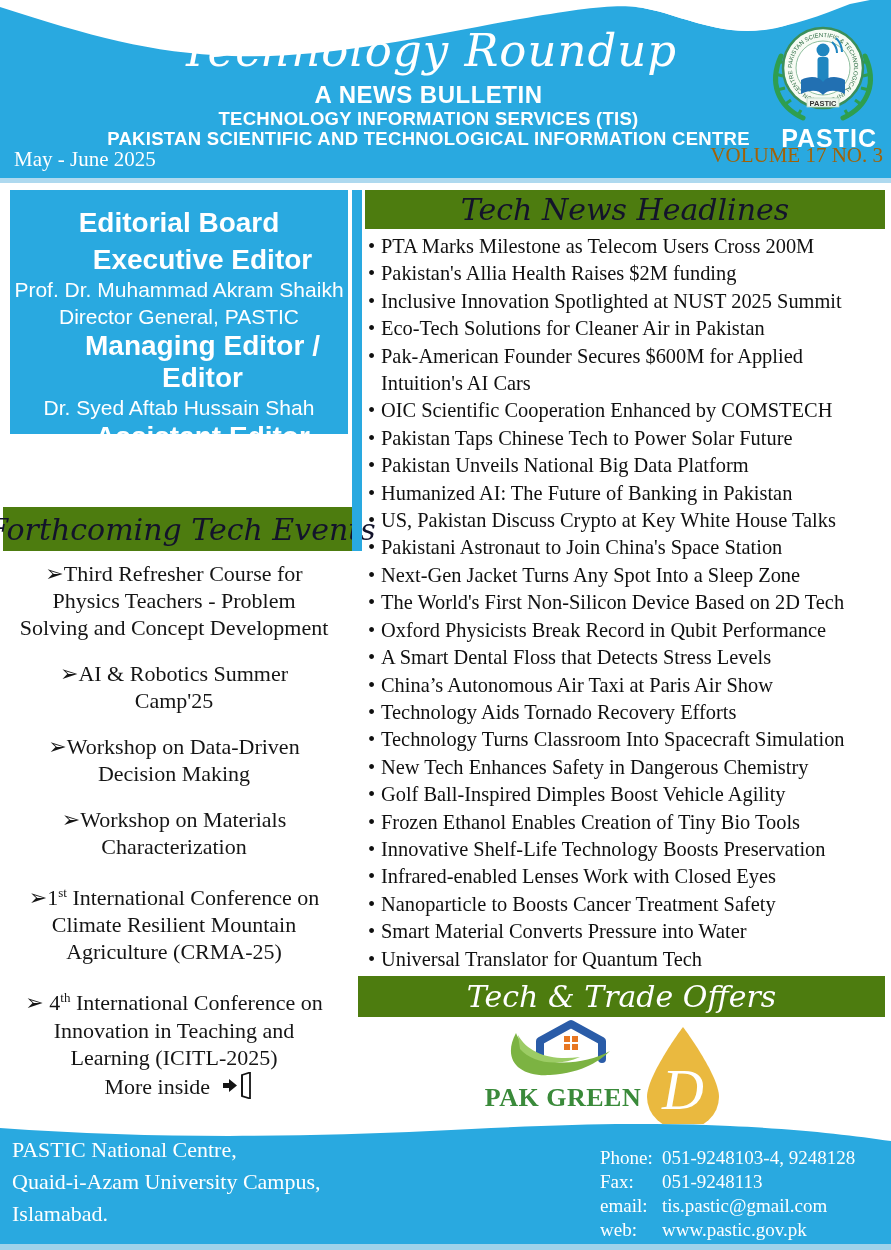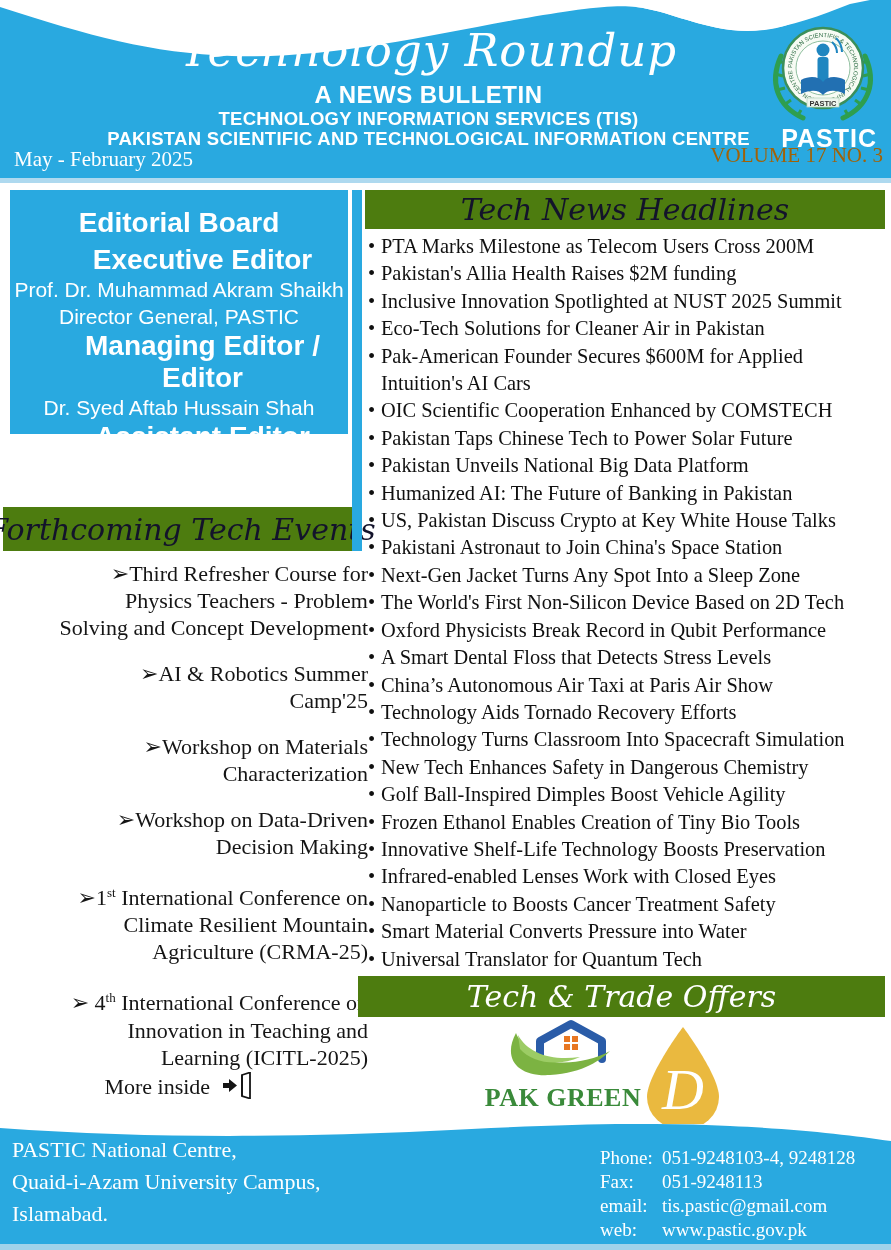--- a/index.html
+++ b/index.html
@@ -21,21 +21,21 @@
   
   .edit-box{position:absolute;left:10px;top:190px;width:338px;height:244px;background:#29a9e0;color:#fff;
             text-align:center;font-family:"Liberation Sans",sans-serif;padding-top:16px;box-sizing:border-box;}
   .edit-title{font-weight:bold;font-size:28px;line-height:34px;margin-bottom:4px;}
   .role-title{font-weight:bold;font-size:28px;line-height:32px;padding-left:47px;}
   .role-name{font-size:21px;line-height:27px;}
   .section-bar{position:absolute;background:#4d7c0f;display:flex;align-items:center;justify-content:center;}
   .events-bar{left:3px;top:507px;width:357px;height:44px;}
   .bar-text{font-family:"DejaVu Serif",serif;font-style:italic;font-size:30px;color:#13132b;white-space:nowrap;}
   .bar-text.light{color:#fff;}
-  .events-list{position:absolute;left:20px;top:560px;width:348px;text-align:right;font-size:22px;line-height:27px;color:#151515;}
+  .events-list{position:absolute;left:0;top:560px;width:348px;text-align:center;font-size:22px;line-height:27px;color:#151515;}
   .event-item{margin-bottom:19px;}
   .event-item sup{font-size:13px;}
   .more-inside{position:absolute;left:4px;top:1072px;width:348px;text-align:center;font-size:22px;color:#151515;}
   .more-inside svg{vertical-align:-5px;margin-left:6px;}
   .divider{position:absolute;left:352px;top:190px;width:10px;height:361px;background:#29a9e0;}
   
   .headlines-bar{left:365px;top:190px;width:520px;height:39px;}
   .headlines-list{position:absolute;left:368px;top:233px;width:519px;margin:0;padding:0;list-style:none;}
   .headlines-list li{position:relative;padding-left:13px;font-size:20.4px;line-height:27.4px;white-space:pre-line;color:#101010;}
   .headlines-list li .dot{position:absolute;left:0;top:0;}
@@ -65,21 +65,21 @@
       <path d="M636,7 C668,11 692,25 731,30 C770,34 810,20 850,4 L870,0 L636,0 Z" fill="#ffffff"></path>
     </svg>
 
     <div class="header-text">
       <div class="main-title">Technology Roundup</div>
       <div class="sub1">A NEWS BULLETIN</div>
       <div class="sub2">TECHNOLOGY INFORMATION SERVICES (TIS)</div>
       <div class="sub3">PAKISTAN SCIENTIFIC AND TECHNOLOGICAL INFORMATION CENTRE</div>
     </div>
 
-    <div class="issue-date">May - February 2025</div>
+    <div class="issue-date">May - June 2025</div>
     <div class="volume">VOLUME 17 NO. 3</div>
     <div class="pastic-label">PASTIC</div>
 
     <svg class="emblem" width="124" height="106" viewBox="0 0 124 106">
       <defs>
         <path id="ringpath" d="M62,48 m-31,0 a31,31 0 1 1 62,0 a31,31 0 1 1 -62,0"></path>
       </defs>
       <path d="M20,36 C8,62 16,86 42,98" stroke="#2e9e4f" stroke-width="5" fill="none" stroke-linecap="round"></path>
       <path d="M104,36 C116,62 108,86 82,98" stroke="#2e9e4f" stroke-width="5" fill="none" stroke-linecap="round"></path>
       <path d="M24,44 l-7,-4 M22,56 l-8,-2 M24,68 l-8,2 M30,80 l-7,5 M40,90 l-4,7" stroke="#2e9e4f" stroke-width="3" fill="none"></path>
@@ -123,26 +123,26 @@
       <div class="event-item">
         <div>➢Third Refresher Course for</div>
         <div>Physics Teachers - Problem</div>
         <div>Solving and Concept Development</div>
       </div>
       <div class="event-item">
         <div>➢AI &amp; Robotics Summer</div>
         <div>Camp'25</div>
       </div>
       <div class="event-item">
+        <div>➢Workshop on Data-Driven</div>
+        <div>Decision Making</div>
+      </div>
+      <div class="event-item">
         <div>➢Workshop on Materials</div>
         <div>Characterization</div>
-      </div>
-      <div class="event-item">
-        <div>➢Workshop on Data-Driven</div>
-        <div>Decision Making</div>
       </div>
       <div class="event-item">
         <div>➢1<sup>st</sup> International Conference on</div>
         <div>Climate Resilient Mountain</div>
         <div>Agriculture (CRMA-25)</div>
       </div>
       <div class="event-item">
         <div>➢ 4<sup>th</sup> International Conference on</div>
         <div>Innovation in Teaching and</div>
         <div>Learning (ICITL-2025)</div>

